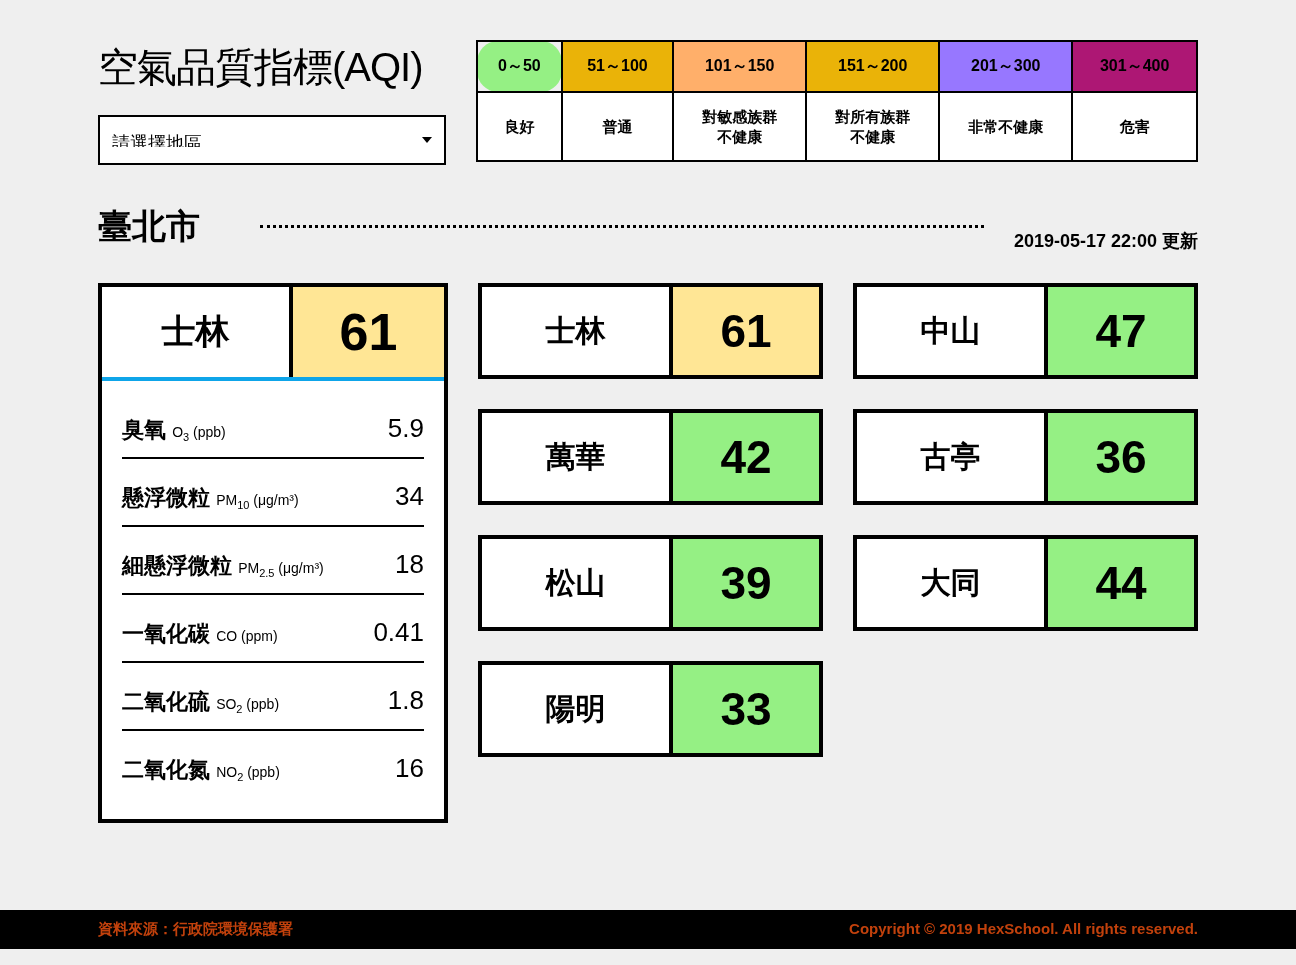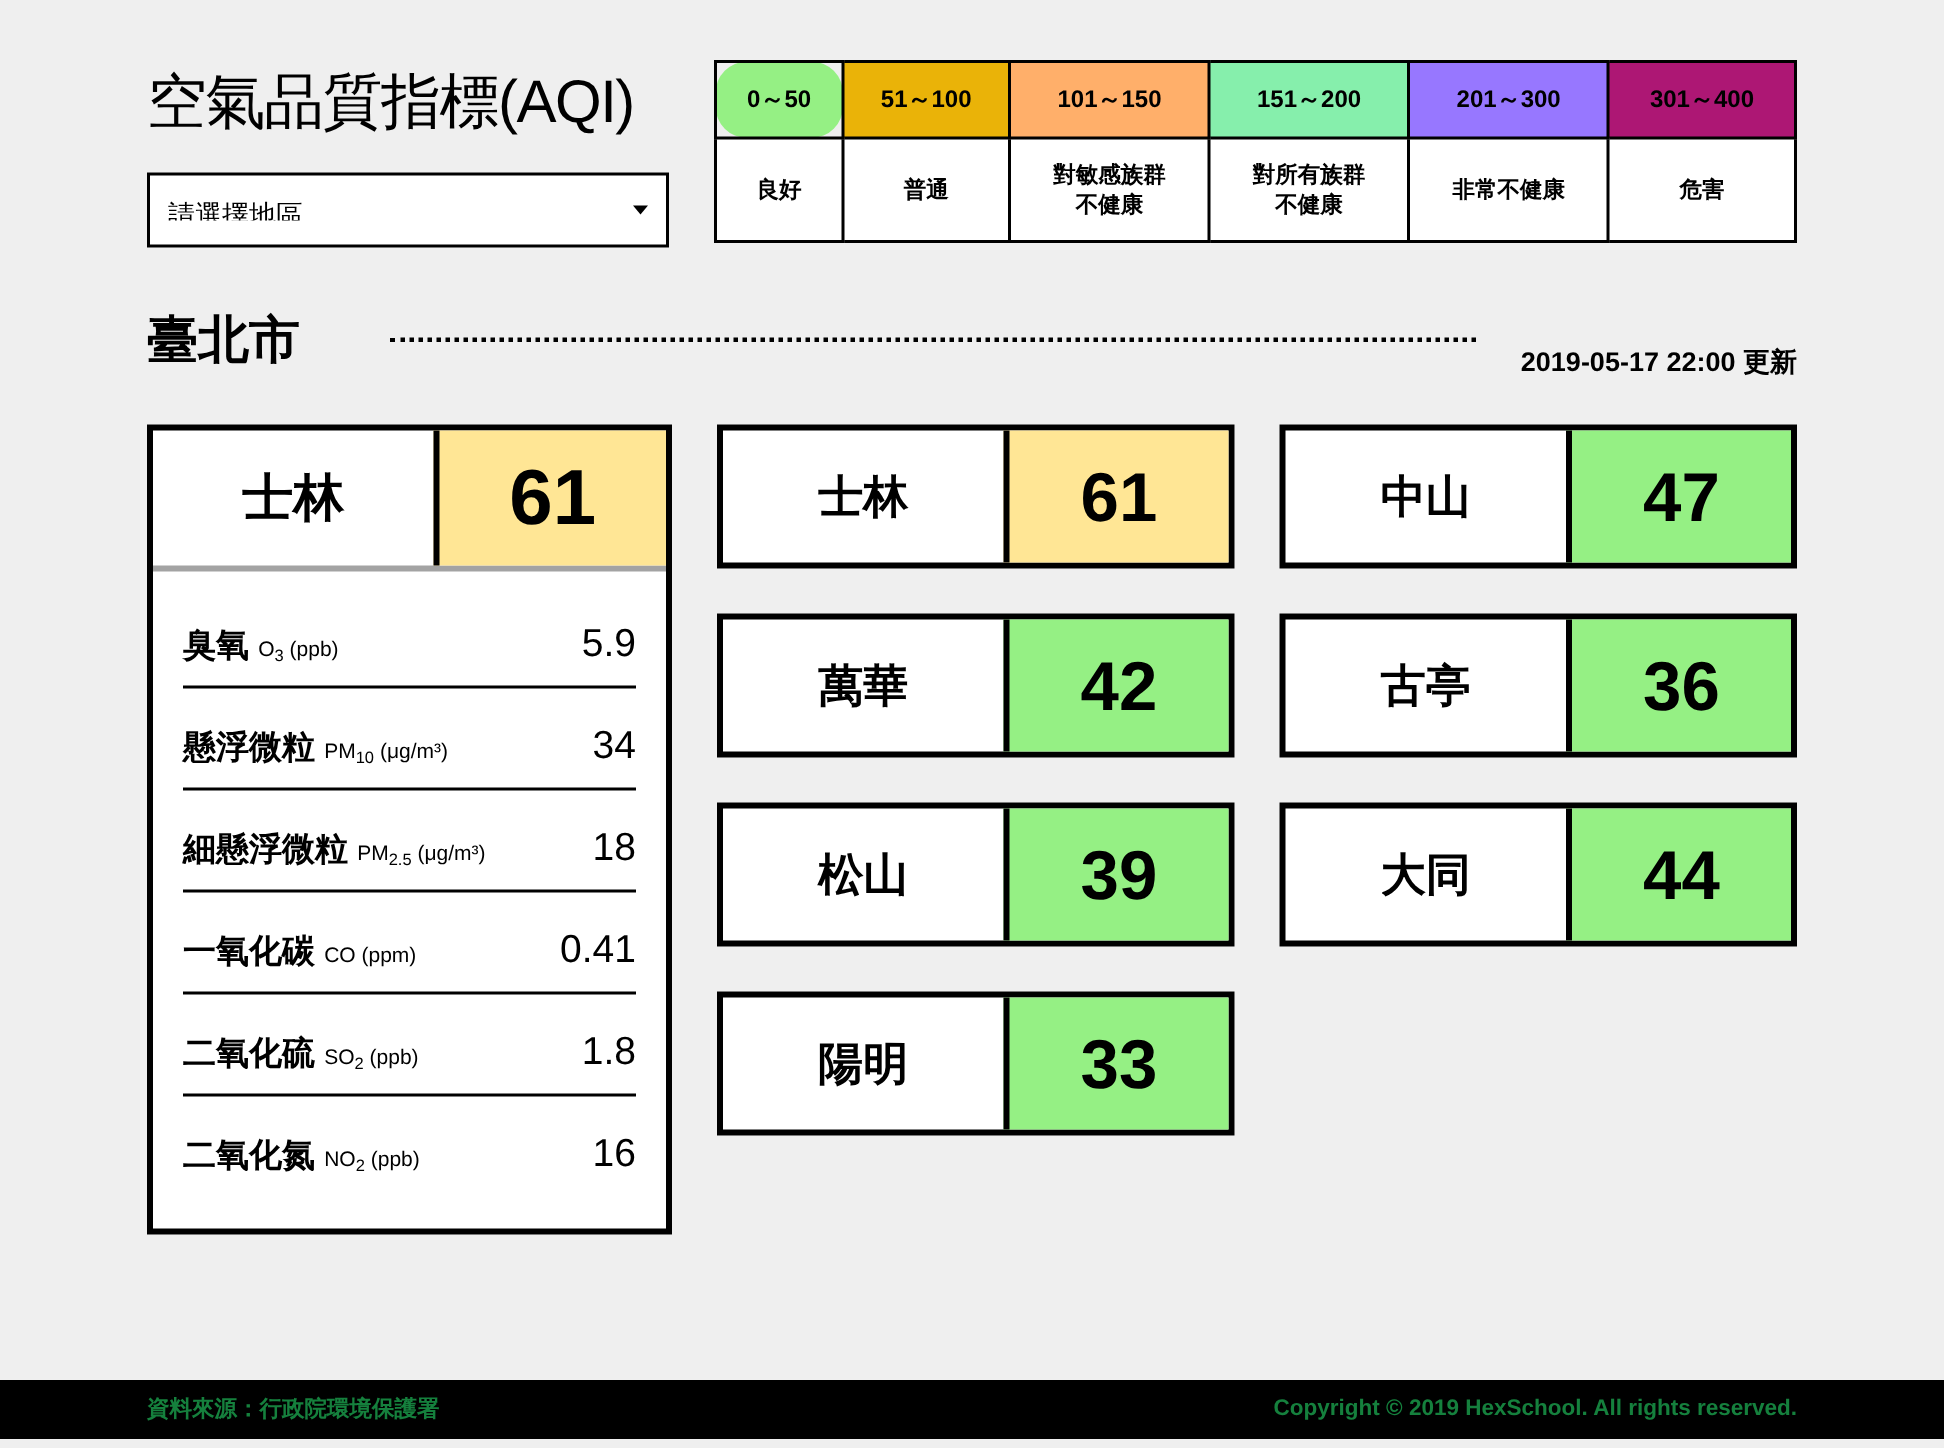--- a/index.html
+++ b/index.html
@@ -77,21 +77,21 @@
   font-size: 16px;
 }
 .legend-table .desc td {
   background: #fff;
   font-size: 15px;
   line-height: 1.3;
 }
 .lg-green  { background: #95F084; border-radius: 21px; }
 .lg-yellow { background: #eab308; }
 .lg-orange { background: #FFAF6A; }
-.lg-red    { background: #86efac; }
+.lg-red    { background: #eab308; }
 .lg-purple { background: #9777FF; }
 .lg-maroon { background: #AD1774; color:#000; }
 
 .city-row {
   display: flex;
   align-items: center;
   margin-top: 35px;
   margin-bottom: 30px;
 }
 .city-name {
@@ -133,21 +133,21 @@
 .detail-head .aqi {
   width: 155px;
   display: flex;
   align-items: center;
   justify-content: center;
   font-size: 52px;
   font-weight: 900;
   border-left: 4px solid #000;
 }
 .detail-body {
-  border-top: 4px solid #a3a3a3;
+  border-top: 4px solid #0ea5e9;
   padding: 10px 20px 22px 20px;
 }
 .metric {
   display: flex;
   justify-content: space-between;
   align-items: baseline;
   padding: 22px 0 12px 0;
   border-bottom: 2px solid #000;
 }
 .metric:last-child { border-bottom: none; }
@@ -191,25 +191,25 @@
   border-left: 4px solid #000;
   display: flex;
   align-items: center;
   justify-content: center;
   font-size: 46px;
   font-weight: 900;
 }
 
 footer {
   position: fixed;
-  bottom: 6px;
+  bottom: 16px;
   left: 0;
   width: 100%;
   background: #000;
-  color: #15803d;
+  color: #c2410c;
   font-weight: 700;
   padding: 10px 16px;
 }
 .footer-inner {
   width: 1100px;
   margin: 0 auto;
   display: flex;
   justify-content: space-between;
   font-size: 15px;
 }

